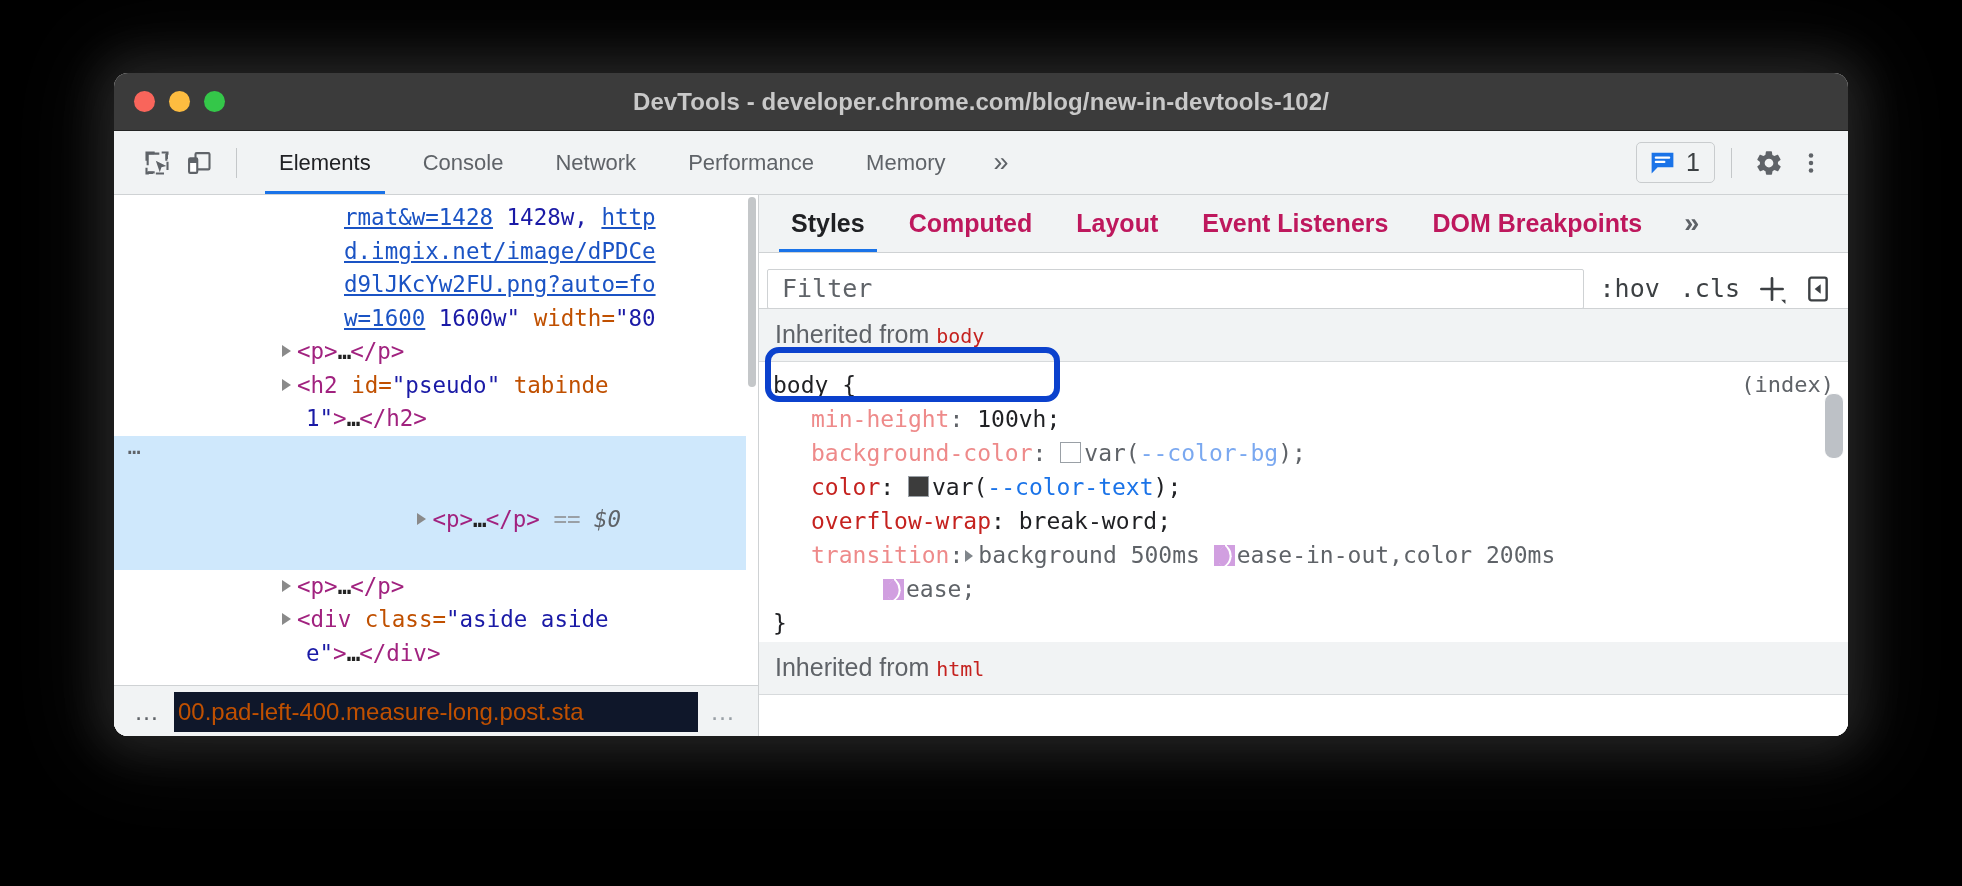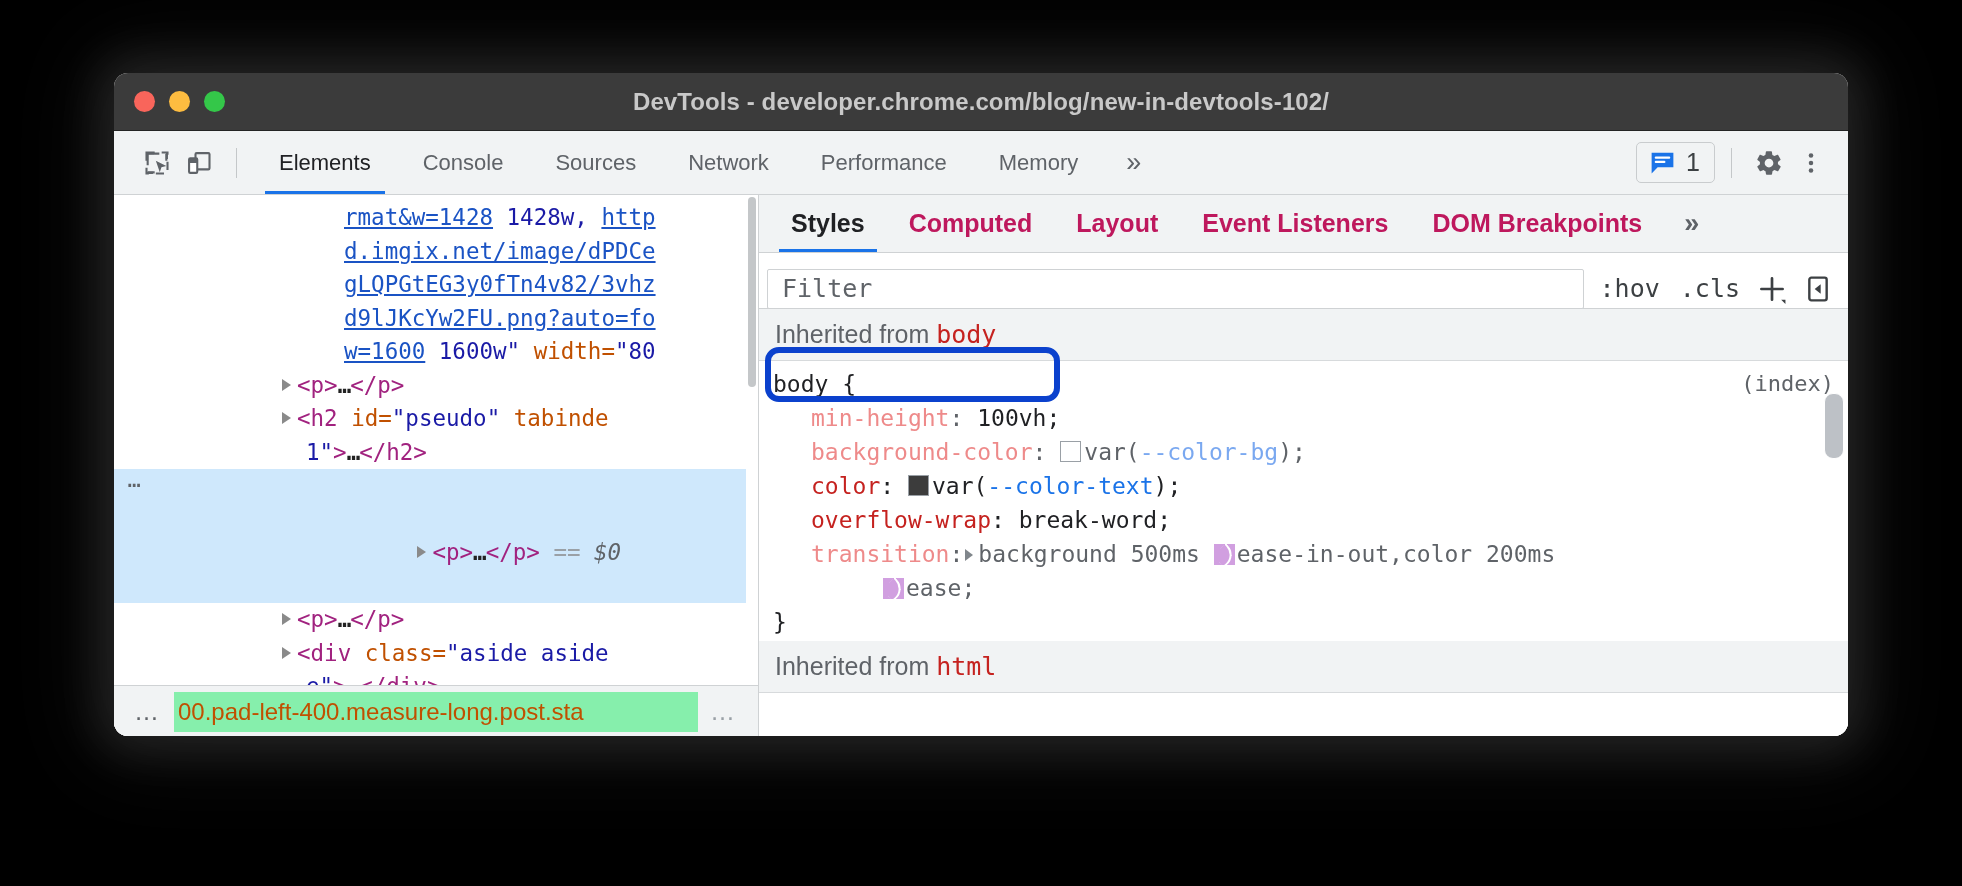--- a/index.html
+++ b/index.html
@@ -213,21 +213,21 @@
   }
   .crumb-dots {
     color: #5f6368;
     font-size: 25px;
     letter-spacing: 3px;
     padding: 0 12px;
     flex: none;
   }
   .crumb-dots.dim { color: #9aa0a6; }
   .crumb-sel {
-    background: #86efac;
+    background: #0f172a;
     color: #c05000;
     font-size: 24px;
     padding: 6px 4px;
     white-space: nowrap;
     overflow: hidden;
     flex: 1;
     text-overflow: clip;
   }
 
   
@@ -323,21 +323,21 @@
   }
   .inherit-hdr {
     background: #f1f3f4;
     border-bottom: 1px solid #d7dadc;
     padding: 8px 0 8px 16px;
     font-family: "Liberation Sans", sans-serif;
     font-size: 25px;
     color: #5f6368;
     white-space: nowrap;
   }
-  .inherit-hdr .sel { color: #c5221f; font-family: "DejaVu Sans Mono", monospace; font-size: 25px; }
+  .inherit-hdr .sel { color: #c5221f; font-family: "DejaVu Sans Mono", monospace; font-size: 20px; }
   .rule-block { padding: 6px 0 2px 14px; position: relative; }
   .rule-origin {
     position: absolute;
     right: 14px;
     top: 6px;
     color: #5f6368;
     font-size: 22px;
     white-space: nowrap;
   }
   .sel-line { color: #202124; }
@@ -453,23 +453,20 @@
     <div class="tb-sep"></div>
 
     <div class="tabs">
       <div class="tab active">
             <span>Elements</span>
           </div>
       <div class="tab">
             <span>Console</span>
           </div>
       <div class="tab">
-            <span>Sources</span>
-          </div>
-      <div class="tab">
             <span>Network</span>
           </div>
       <div class="tab">
             <span>Performance</span>
           </div>
       <div class="tab">
             <span>Memory</span>
           </div>
       <div class="tab-more">»</div>
     </div>
@@ -500,21 +497,20 @@
 
   <div class="panes">
 
     <div class="dom-pane">
       <div class="dom-tree">
 
         <div class="node-row indent-tree"><span class="t-link">rmat&amp;w=1428</span> <span class="t-num">1428w</span><span class="t-num">,</span> <span class="t-link">http</span></div>
 
         <div class="node-row indent-tree"><span class="t-link">d.imgix.net/image/dPDCe</span></div>
 
-        <div class="node-row indent-tree"><span class="t-link">gLQPGtEG3y0fTn4v82/3vhz</span></div>
 
         <div class="node-row indent-tree"><span class="t-link">d9lJKcYw2FU.png?auto=fo</span></div>
 
         <div class="node-row indent-tree"><span class="t-link">w=1600</span> <span class="t-num">1600w</span><span class="t-val">"</span> <span class="t-attr">width=</span><span class="t-val">"80</span></div>
 
         <div class="node-row indent-node"><span class="twisty"></span><span class="t-tag">&lt;p&gt;</span><span class="t-dots">…</span><span class="t-tag">&lt;/p&gt;</span></div>
 
         <div class="node-row indent-node"><span class="twisty"></span><span class="t-tag">&lt;h2 </span><span class="t-attr">id=</span><span class="t-val">"pseudo"</span><span class="t-attr"> tabinde</span></div>
 
         <div class="node-row indent-cont"><span class="t-val">1"</span><span class="t-tag">&gt;</span><span class="t-dots">…</span><span class="t-tag">&lt;/h2&gt;</span></div>

